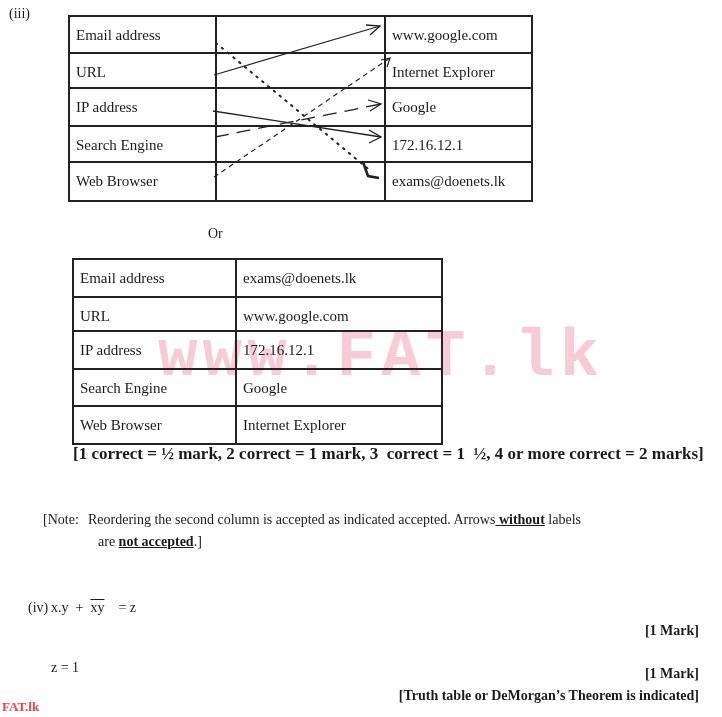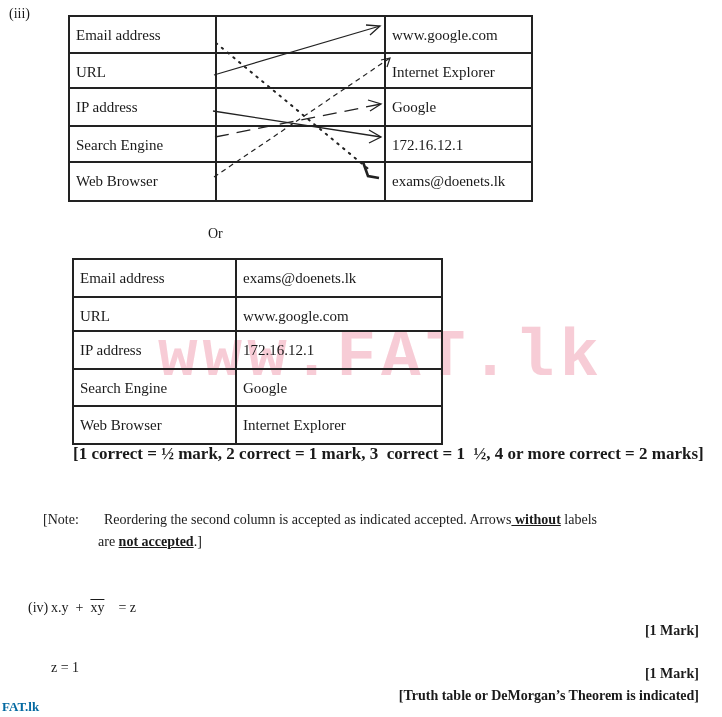--- a/index.html
+++ b/index.html
@@ -23,21 +23,21 @@
     font-family: Liberation Mono, monospace; font-weight: bold;
     font-size: 66px; color: #f6c4cf; letter-spacing: 5px; opacity: 0.85;
     z-index: 0; white-space: nowrap;
   }
   .above { z-index: 2; }
   .bold { font-weight: bold; }
   .u { text-decoration: underline; font-weight: bold; }
   .overline { text-decoration: overline; text-align: right; }
   .footer-logo {
     position: absolute; left: 2px; top: 699px; font-size: 13px; font-weight: bold;
-    color: #0369a1; font-family: "Liberation Serif", serif;
+    color: #ef4444; font-family: "Liberation Serif", serif;
   }
   svg.arrows { position: absolute; left: 0; top: 0; z-index: 3; pointer-events: none; }
 </style>
 </head>
 <body>
 
 <div class="watermark">www.FAT.lk</div>
 
 <div class="abs label above" style="left:9px; top:6px;">(iii)</div>
 
@@ -122,21 +122,21 @@
   <tr style="height:38px;">
     <td>Web Browser</td>
     <td>Internet Explorer</td>
   </tr>
 </tbody>
   </table>
 
 <div class="abs label bold above" style="left:73px; top:444px; font-size:17px; white-space:pre;">[1 correct = ½ mark, 2 correct = 1 mark, 3  correct = 1  ½, 4 or more correct = 2 marks]</div>
 
 <div class="abs label above" style="left:43px; top:512px;text-align:center;">[Note:</div>
-<div class="abs label above" style="left:104px; top:512px; white-space:pre;font-family:Liberation Serif, serif;"><span>Reordering the second column is accepted as indicated accepted. Arrows</span><span class="u"> without</span><span> labels</span></div>
+<div class="abs label above" style="left:88px; top:512px; white-space:pre;font-family:Liberation Serif, serif;"><span>Reordering the second column is accepted as indicated accepted. Arrows</span><span class="u"> without</span><span> labels</span></div>
 <div class="abs label above" style="left:98px; top:534px; white-space:pre;font-family:Liberation Serif, serif;"><span>are </span><span class="u">not accepted</span><span>.]</span></div>
 
 <div class="abs label above" style="left:13px; top:600px;margin-left:15px;">(iv)</div>
 <div class="abs label above" style="left:51px; top:600px; white-space:pre;"><span>x.y  +</span>&nbsp;&nbsp;<span class="overline">xy</span>&nbsp;&nbsp;&nbsp;&nbsp;<span>= z</span></div>
 <div class="abs label bold above" style="right:23px; top:623px;">[1 Mark]</div>
 <div class="abs label above" style="left:51px; top:644px;margin-top:16px;">z = 1</div>
 <div class="abs label bold above" style="right:23px; top:666px;">[1 Mark]</div>
 <div class="abs label bold above" style="right:23px; top:688px;">[Truth table or DeMorgan’s Theorem is indicated]</div>
 
 <div class="footer-logo">FAT.lk</div>

